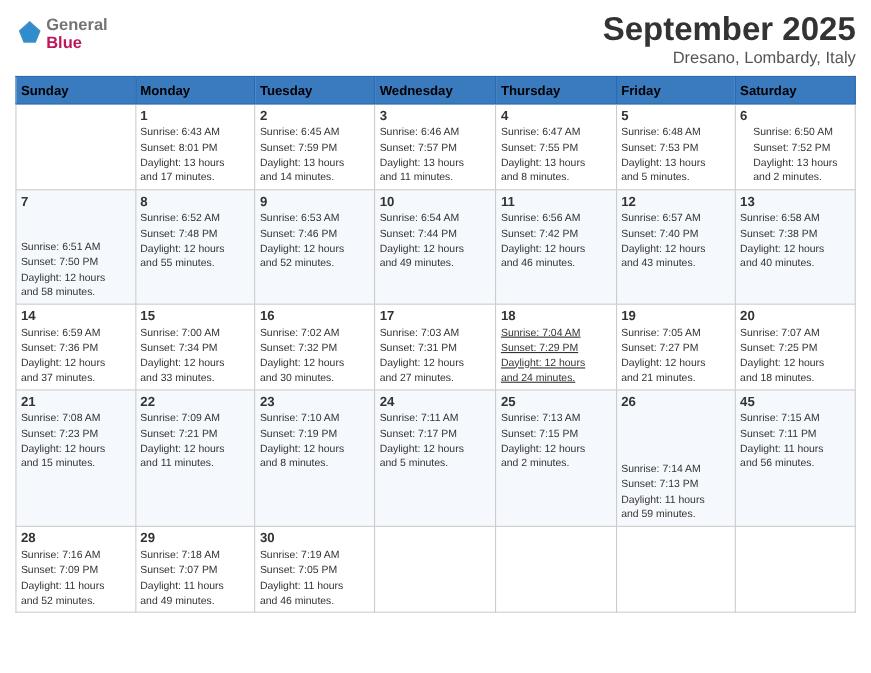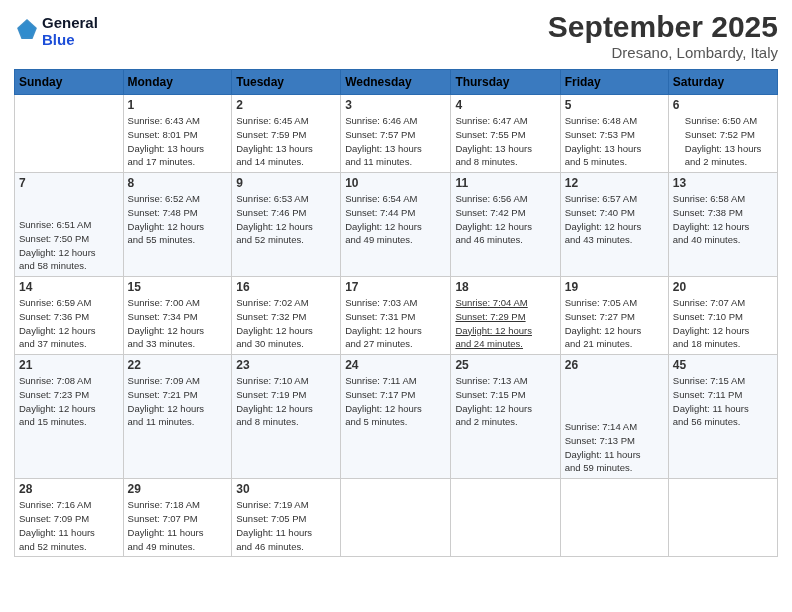--- a/index.html
+++ b/index.html
@@ -20,22 +20,22 @@
       display: flex;
       justify-content: space-between;
       align-items: flex-start;
       margin-bottom: 8px;
     }
     .logo {
       display: flex;
       align-items: center;
       margin-top: 4px;
     }
-    .logo-general { color: #0f172a; }
-    .logo-blue { color: #1d4ed8; }
+    .logo-general { color: #737373; }
+    .logo-blue { color: #be185d; }
     .logo-icon {
       width: 22px;
       height: 22px;
       margin-left: 2px;
     }
     .title-block {
       text-align: right;
     }
     .month-title {
       font-size: 30px;
@@ -262,21 +262,21 @@
           <td>
             <span class="day-num">19</span>
             <div class="day-info" style="white-space: pre-line;">Sunrise: 7:05 AM
 Sunset: 7:27 PM
 Daylight: 12 hours
 and 21 minutes.</div>
           </td>
           <td>
             <span class="day-num">20</span>
             <div class="day-info" style="white-space: pre-line;">Sunrise: 7:07 AM
-Sunset: 7:10 PM
+Sunset: 7:25 PM
 Daylight: 12 hours
 and 18 minutes.</div>
           </td>
         </tr>
         <tr>
           <td>
             <span class="day-num">21</span>
             <div class="day-info" style="white-space: pre-line;">Sunrise: 7:08 AM
 Sunset: 7:23 PM
 Daylight: 12 hours

